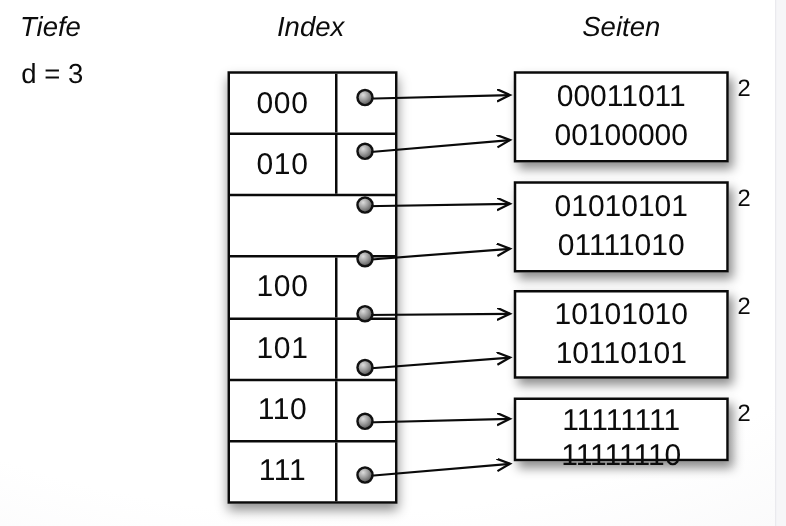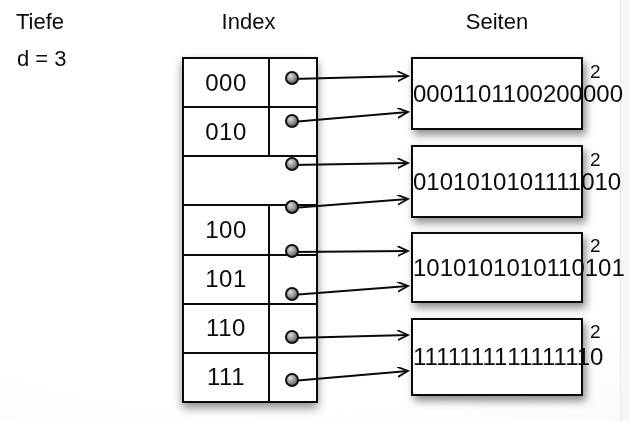--- a/index.html
+++ b/index.html
@@ -5,21 +5,21 @@
   html,body{margin:0;padding:0;background:#ffffff;}
   .stage{
     position:relative;width:629px;height:421px;overflow:hidden;
     background:radial-gradient(ellipse 150% 130% at 42% 30%, #ffffff 52%, #eeeef1 100%);
     font-family:"Liberation Sans", sans-serif;color:#0c0c0c;
   }
   .right-strip{
     position:absolute;right:0;top:0;width:8px;height:100%;
     background:#f6f6f8;border-left:1px solid #eaeaee;
   }
-  .hdr{position:absolute;top:8px;font-size:22px;line-height:28px;white-space:nowrap;}
+  .hdr{position:absolute;top:8px;font-size:22px;font-style:italic;line-height:28px;white-space:nowrap;}
   .hdr-tiefe{left:16px;}
   .hdr-index{left:182px;width:133px;text-align:center;}
   .hdr-seiten{left:411px;width:172px;text-align:center;}
   .depth-value{position:absolute;left:17px;top:46px;font-size:22px;white-space:nowrap;}
 
   .index-table{
     position:absolute;left:182px;top:57px;width:136px;height:346px;
     box-sizing:border-box;border:2.5px solid #0a0a0a;background:#ffffff;
     box-shadow:0 5px 9px rgba(0,0,0,0.45);
     display:flex;flex-direction:column;
@@ -38,21 +38,21 @@
     border:2.5px solid #111111;z-index:4;
     background:radial-gradient(circle at 35% 30%, #dcdcdc 0%, #9a9a9a 45%, #3e3e3e 100%);
   }
 
   .arrows{position:absolute;left:0;top:0;z-index:3;pointer-events:none;}
 
   .page-box{
     position:absolute;left:411px;width:172px;height:73px;
     box-sizing:border-box;border:2px solid #0a0a0a;background:#ffffff;
     box-shadow:3px 5px 8px rgba(0,0,0,0.45);
-    display:flex;padding:3px 0;z-index:2;
+    display:flex;flex-direction:column;padding:3px 0;z-index:2;
   }
   .page-entry{
     flex:1;display:flex;align-items:center;justify-content:center;
     font-size:24px;letter-spacing:0px;white-space:nowrap;
   }
   .local-depth{
     position:absolute;left:590px;width:22px;font-size:19px;z-index:2;
   }
 </style>
 </head>
@@ -119,31 +119,31 @@
       <line x1="292" y1="208" x2="408" y2="199" marker-end="url(#ah)"></line>
       <line x1="292" y1="252" x2="408" y2="251" marker-end="url(#ah)"></line>
       <line x1="292" y1="295" x2="408" y2="286" marker-end="url(#ah)"></line>
       <line x1="292" y1="338" x2="408" y2="335" marker-end="url(#ah)"></line>
       <line x1="292" y1="381" x2="408" y2="371" marker-end="url(#ah)"></line>
     </g>
   </svg>
 
   <div class="page-box" style="top:57px;">
     <div class="page-entry">00011011</div>
-    <div class="page-entry">00200000</div>
+    <div class="page-entry">00100000</div>
   </div>
   <div class="page-box" style="top:145px;">
     <div class="page-entry">01010101</div>
     <div class="page-entry">01111010</div>
   </div>
   <div class="page-box" style="top:232px;height:71px;text-align:center;">
     <div class="page-entry">10101010</div>
     <div class="page-entry">10110101</div>
   </div>
-  <div class="page-box" style="top:318px;height:78px;">
+  <div class="page-box" style="top:318px;height:51px;">
     <div class="page-entry">11111111</div>
     <div class="page-entry">11111110</div>
   </div>
 
   <div class="local-depth" style="top:61px;">2</div>
   <div class="local-depth" style="top:149px;">2</div>
   <div class="local-depth" style="top:235px;">2</div>
   <div class="local-depth" style="top:321px;">2</div>
 
 </div>

